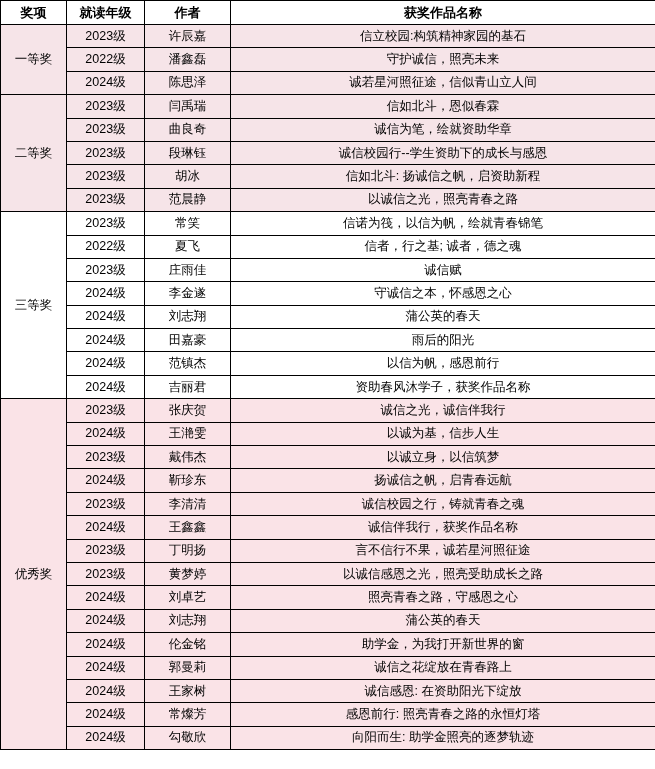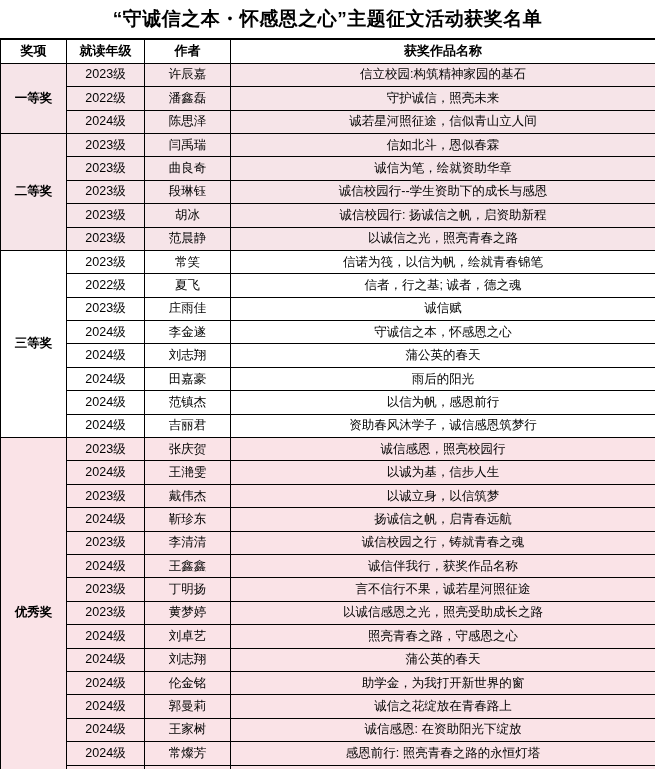--- a/index.html
+++ b/index.html
@@ -47,35 +47,34 @@
     padding: 0 2px;
     overflow: hidden;
     white-space: nowrap;
   }
   table.award-table thead th {
     font-weight: bold;
     font-size: 13px;
     height: 24px;
   }
   td.award-cell {
-    font-weight: bold;
+    font-weight: normal;
     font-size: 13px;
   }
   
   tr.tier-1 td { background: #f6e4e8; }
   tr.tier-2 td { background: #f6e4e8; }
   tr.tier-3 td { background: #ffffff; }
   tr.tier-4 td { background: #fae3e7; }
   thead th { background: #ffffff; }
 </style>
 </head>
 <body>
 
 <div id="page">
-  <div class="title">“守诚信之本・怀感恩之心”主题征文活动获奖名单</div>
 
   <table class="award-table">
     <colgroup>
       <col class="c-award">
       <col class="c-grade">
       <col class="c-author">
       <col class="c-work">
     </colgroup>
     <thead>
       <tr>
@@ -114,21 +113,21 @@
           <td>诚信为笔，绘就资助华章</td>
         </tr>
         <tr class="tier-2">
           <td>2023级</td>
           <td>段琳钰</td>
           <td>诚信校园行--学生资助下的成长与感恩</td>
         </tr>
         <tr class="tier-2">
           <td>2023级</td>
           <td>胡冰</td>
-          <td>诚信校园行: 扬诚信之帆，启资助新程</td>
+          <td>信如北斗: 扬诚信之帆，启资助新程</td>
         </tr>
         <tr class="tier-2">
           <td>2023级</td>
           <td>范晨静</td>
           <td>以诚信之光，照亮青春之路</td>
         </tr>
         <tr class="tier-3">
           <td class="award-cell" rowspan="8">三等奖</td>
           <td>2023级</td>
           <td>常笑</td>
@@ -160,27 +159,27 @@
           <td>雨后的阳光</td>
         </tr>
         <tr class="tier-3">
           <td>2024级</td>
           <td>范镇杰</td>
           <td>以信为帆，感恩前行</td>
         </tr>
         <tr class="tier-3">
           <td>2024级</td>
           <td>吉丽君</td>
-          <td>资助春风沐学子，诚信感恩筑梦行</td>
+          <td>资助春风沐学子，获奖作品名称</td>
         </tr>
         <tr class="tier-4">
           <td class="award-cell" rowspan="15">优秀奖</td>
           <td>2023级</td>
           <td>张庆贺</td>
-          <td>诚信感恩，照亮校园行</td>
+          <td>诚信之光，诚信伴我行</td>
         </tr>
         <tr class="tier-4">
           <td>2024级</td>
           <td>王滟雯</td>
           <td>以诚为基，信步人生</td>
         </tr>
         <tr class="tier-4">
           <td>2023级</td>
           <td>戴伟杰</td>
           <td>以诚立身，以信筑梦</td>

